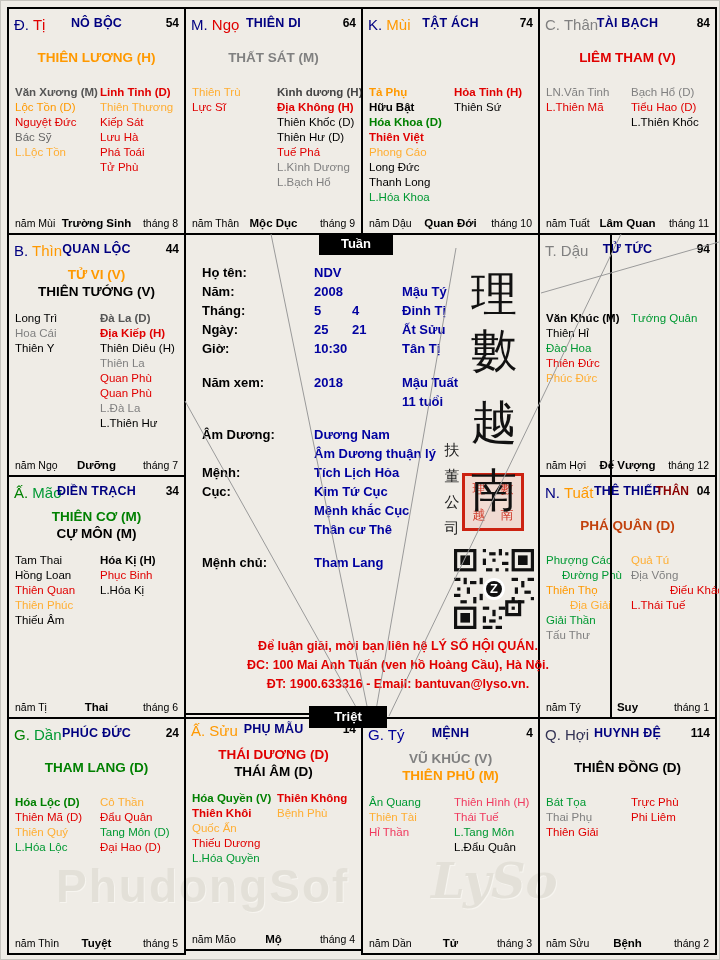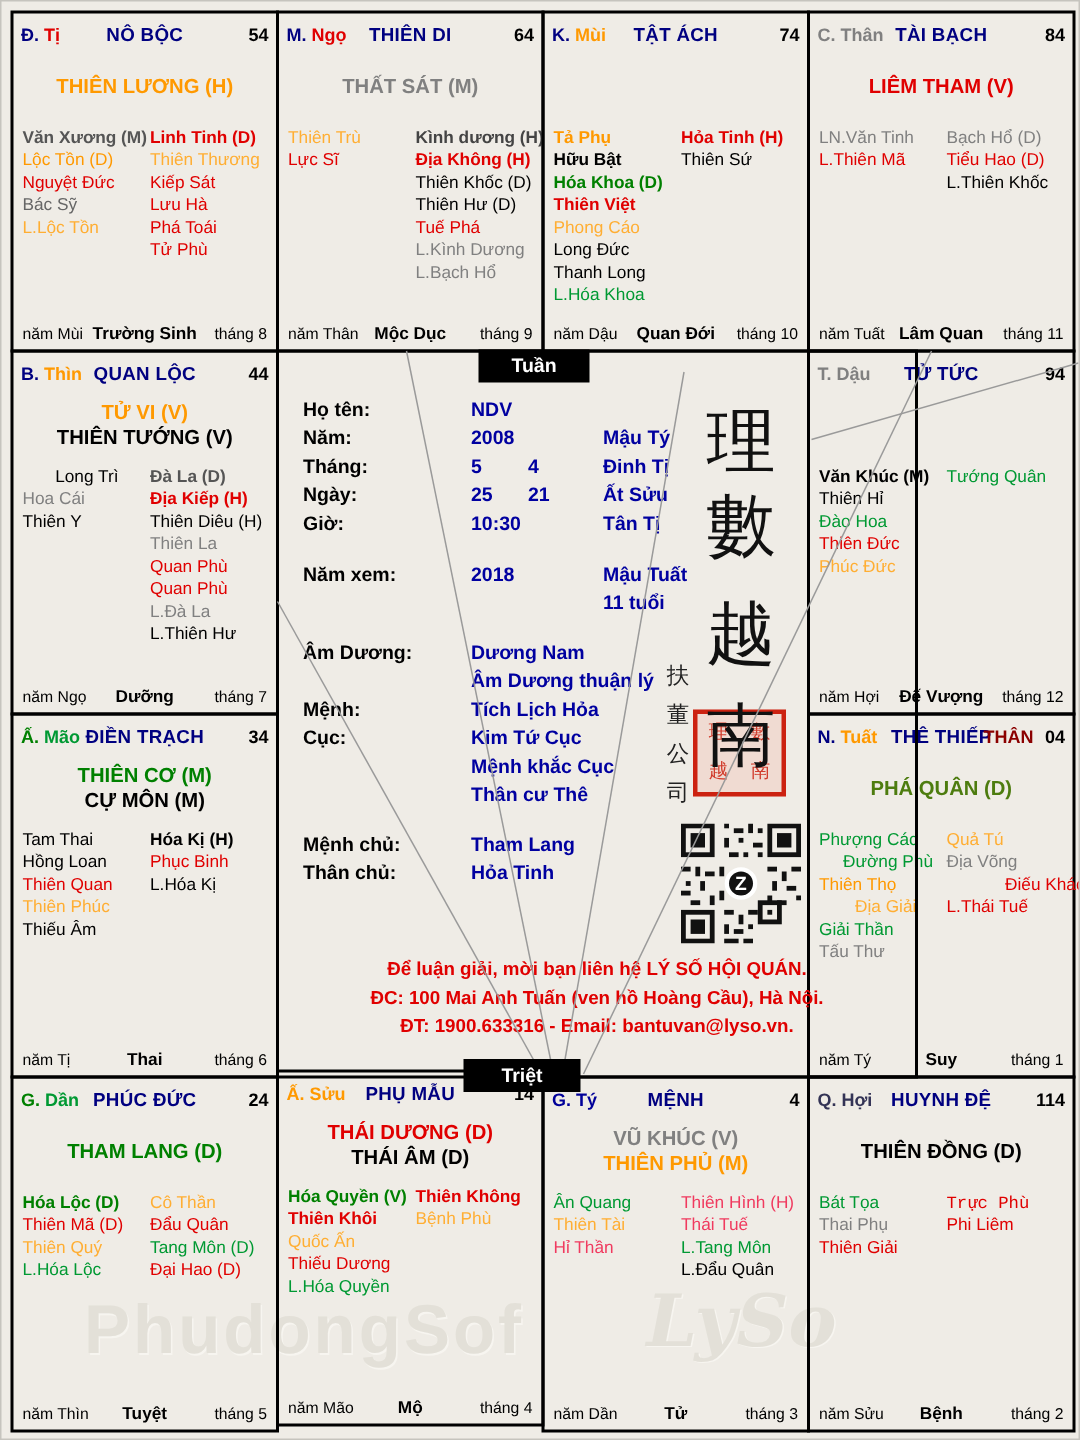--- a/index.html
+++ b/index.html
@@ -2,21 +2,21 @@
 <html><head>
 <meta charset="utf-8">
 <style>
   html,body{margin:0;padding:0;background:#d9d7d1;}
   #page{position:relative;width:720px;height:960px;background:#efece6;
         font-family:"Liberation Sans","DejaVu Sans",sans-serif;overflow:hidden;
         border:1px solid #c6c4be;box-sizing:border-box;}
   .wm{position:absolute;z-index:1;color:#e3e0d8;text-shadow:1px 1px 0 #f7f5f0;
       font-weight:bold;pointer-events:none;}
   .cell{position:absolute;border:2px solid #000;box-sizing:border-box;z-index:2;}
-  .hdr-stem{position:absolute;left:5px;top:7px;font-size:12px;font-weight:bold;white-space:nowrap;}
+  .hdr-stem{position:absolute;left:5px;top:7px;font-size:15px;font-weight:normal;white-space:nowrap;}
   .pname{position:absolute;left:0;top:7px;width:100%;text-align:center;
          font-size:12.5px;font-weight:bold;color:#000080;letter-spacing:.2px;}
   .pname2{position:absolute;right:26px;top:7px;font-size:12px;font-weight:bold;color:#8b0000;}
   .pnum{position:absolute;right:5px;top:7px;font-size:12px;font-weight:bold;color:#000;}
   .main-stars{position:absolute;left:0;top:24px;width:100%;height:48px;
               display:flex;flex-direction:column;justify-content:center;}
   .main-stars .star{font-size:13.5px;font-weight:bold;text-align:center;line-height:17px;}
   .col-l{position:absolute;left:6px;top:76px;width:49%;}
   .col-r{position:absolute;left:52%;top:76px;}
   .star{font-size:11.5px;line-height:15px;white-space:nowrap;}
@@ -159,21 +159,21 @@
     </div>
   <div class="cell" style="left:6px;top:232px;width:179px;height:244px">
       <span class="hdr-stem"><span style="color: rgb(0, 0, 128);">B.</span> <span style="color: rgb(255, 153, 0);">Thìn</span></span>
       <span class="pname">QUAN LỘC</span>
       <span class="pnum">44</span>
       <div class="main-stars">
         <div class="star" style="color: rgb(255, 153, 0);">TỬ VI (V)</div>
         <div class="star" style="color: rgb(0, 0, 0);">THIÊN TƯỚNG (V)</div>
       </div>
       <div class="col-l">
-        <div class="star" style="color: rgb(0, 0, 0); text-align: center;">Long Trì</div>
+        <div class="star" style="color: rgb(0, 0, 0);">Long Trì</div>
         <div class="star" style="color: rgb(128, 128, 128);">Hoa Cái</div>
         <div class="star" style="color: rgb(0, 0, 0);">Thiên Y</div>
       </div>
       <div class="col-r">
         <div class="star b" style="color: rgb(85, 85, 85);">Đà La (D)</div>
         <div class="star b" style="color: rgb(224, 0, 0);">Địa Kiếp (H)</div>
         <div class="star" style="color: rgb(0, 0, 0);">Thiên Diêu (H)</div>
         <div class="star" style="color: rgb(128, 128, 128);">Thiên La</div>
         <div class="star" style="color: rgb(224, 0, 0);">Quan Phù</div>
         <div class="star" style="color: rgb(224, 0, 0);">Quan Phù</div>
@@ -232,21 +232,21 @@
         <span class="fm">Thai</span>
         <span class="fr">tháng 6</span>
       </div>
     </div>
   <div class="cell" style="left:537px;top:474px;width:179px;height:244px">
       <span class="hdr-stem"><span style="color: rgb(0, 0, 128);">N.</span> <span style="color: rgb(255, 153, 0);">Tuất</span></span>
       <span class="pname">THÊ THIẾP</span>
       <span class="pname2">THÂN</span>
       <span class="pnum">04</span>
       <div class="main-stars">
-        <div class="star" style="color: #4d7c0f;">PHÁ QUÂN (D)</div>
+        <div class="star" style="color: #c2410c;">PHÁ QUÂN (D)</div>
       </div>
       <div class="col-l">
         <div class="star" style="color: rgb(0, 153, 51);">Phượng Các</div>
         <div class="star" style="color: rgb(0, 153, 51); padding-left: 16px;">Đường Phù</div>
         <div class="star" style="color: rgb(255, 153, 0);">Thiên Thọ</div>
         <div class="star" style="color: rgb(255, 174, 51); padding-left: 24px;">Địa Giải</div>
         <div class="star" style="color: rgb(0, 153, 51);">Giải Thần</div>
         <div class="star" style="color: rgb(128, 128, 128);">Tấu Thư</div>
       </div>
       <div class="col-r">
@@ -342,21 +342,21 @@
       <span class="pnum">114</span>
       <div class="main-stars">
         <div class="star" style="color: rgb(0, 0, 0);">THIÊN ĐỒNG (D)</div>
       </div>
       <div class="col-l">
         <div class="star" style="color: rgb(0, 153, 51);">Bát Tọa</div>
         <div class="star" style="color: rgb(128, 128, 128);">Thai Phụ</div>
         <div class="star" style="color: rgb(224, 0, 0);">Thiên Giải</div>
       </div>
       <div class="col-r">
-        <div class="star" style="color: rgb(224, 0, 0); font-family: Liberation Mono, monospace;">Trực Phù</div>
+        <div class="star" style="color: rgb(224, 0, 0);">Trực Phù</div>
         <div class="star" style="color: rgb(224, 0, 0);">Phi Liêm</div>
       </div>
       <div class="foot">
         <span class="fl">năm Sửu</span>
         <span class="fm">Bệnh</span>
         <span class="fr">tháng 2</span>
       </div>
     </div>
 
   <div id="center">
@@ -413,24 +413,20 @@
       </div>
     <div class="crow" style="top:268px">
       <span class="cv1">Mệnh khắc Cục</span>
       </div>
     <div class="crow" style="top:287px">
       <span class="cv1">Thân cư Thê</span>
       </div>
     <div class="crow" style="top:320px">
       <span class="clab">Mệnh chủ:</span>
       <span class="cv1">Tham Lang</span>
-      </div>
-    <div class="crow" style="top:339px">
-      <span class="clab">Thân chủ:</span>
-      <span class="cv1">Hỏa Tinh</span>
       </div>
 
     <div class="bigchar" style="top:36px">理</div>
     <div class="bigchar" style="top:92px">數</div>
     <div class="bigchar" style="top:164px">越</div>
     <div class="bigchar" style="top:232px">南</div>
     <div class="smallchar" style="top:208px">扶</div>
     <div class="smallchar" style="top:234px">董</div>
     <div class="smallchar" style="top:260px">公</div>
     <div class="smallchar" style="top:286px">司</div>

